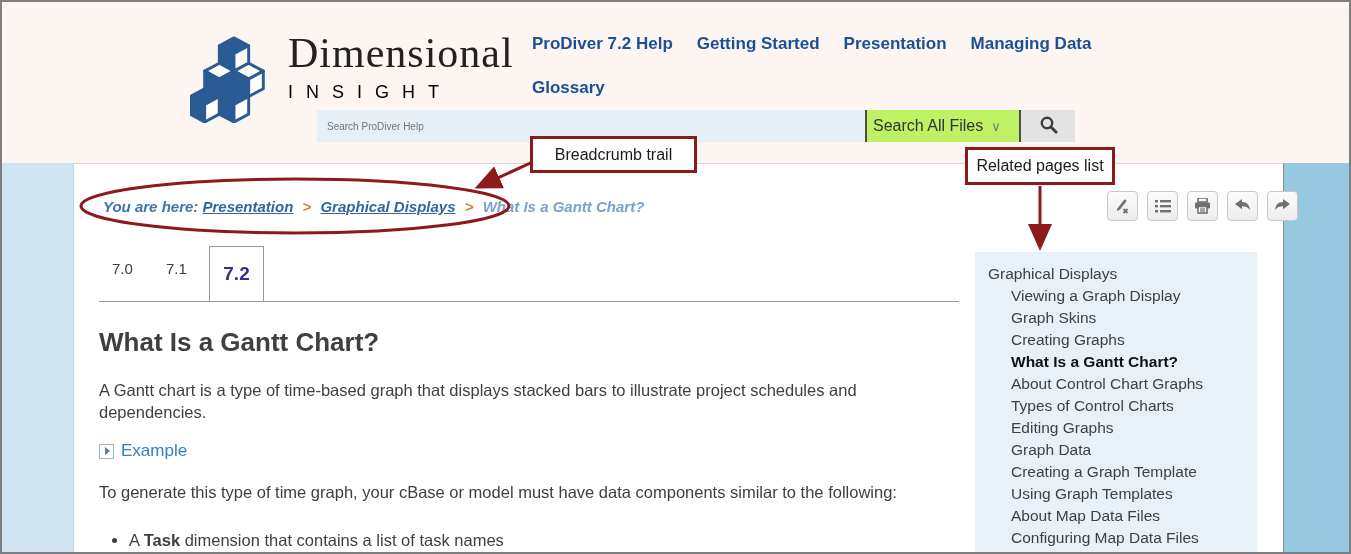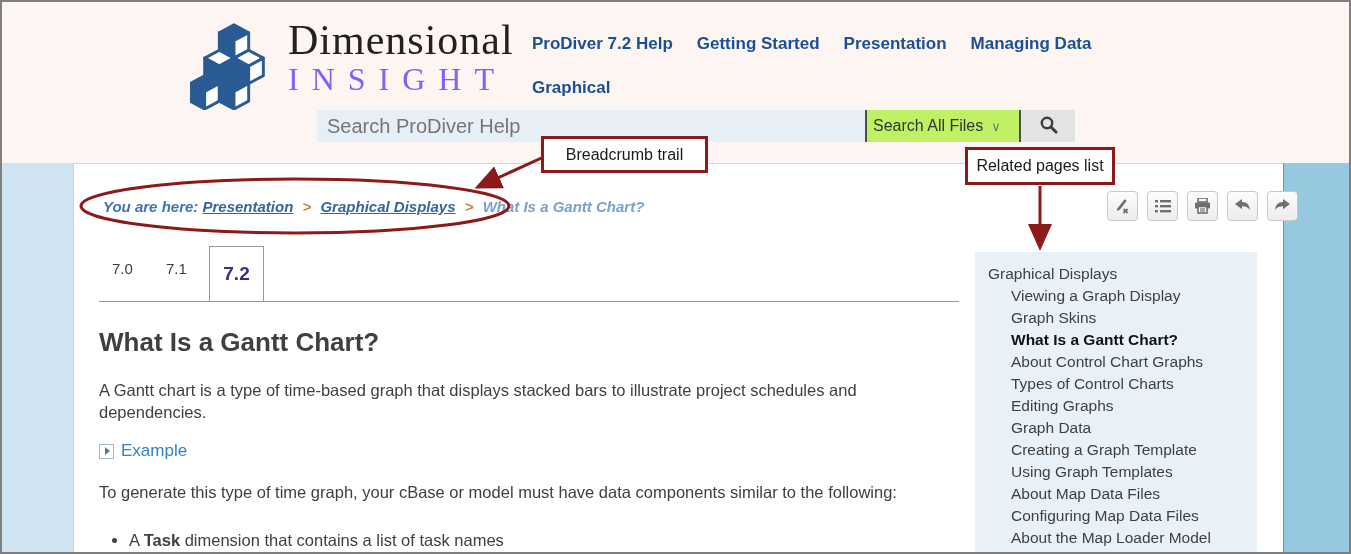--- a/index.html
+++ b/index.html
@@ -3,33 +3,33 @@
 <meta charset="utf-8">
 <style>
   html,body{margin:0;padding:0;}
   body{font-family:"Liberation Sans",sans-serif;background:#fff;}
   .frame{position:relative;width:1351px;height:554px;box-sizing:border-box;
          border:2px solid #7f7f7f;background:#ffffff;overflow:hidden;}
 
   
   .header{position:absolute;left:0;top:0;right:0;height:161px;background:#fcf5f1;
           border-bottom:1px solid #ddd6d2;}
-  .logo{position:absolute;left:188px;top:16px;display:flex;align-items:flex-start;}
+  .logo{position:absolute;left:188px;top:29px;display:flex;align-items:flex-start;}
   .logo svg{display:block;}
   .logo-text{margin-left:10px;}
   .logo-line1{font-family:"Liberation Serif","DejaVu Serif",serif;font-size:42px;
               color:#23211f;line-height:44px;letter-spacing:1px;}
-  .logo-line2{font-family:Liberation Serif, serif;font-size:32px;color:#8b5cf6;
+  .logo-line2{font-family:Liberation Sans, sans-serif;font-size:18px;color:#000000;
               letter-spacing:13px;line-height:30px;margin-top:2px;}
   .nav{position:absolute;left:530px;top:32px;width:600px;display:flex;flex-wrap:wrap;
        column-gap:44px;row-gap:17px;gap:24px;}
   .nav-item{color:#1b4f96;font-weight:bold;font-size:17px;cursor:pointer;white-space:nowrap;}
 
   .search-bar{position:absolute;left:315px;top:108px;height:32px;display:flex;align-items:stretch;}
-  .search-input{width:528px;background:#e6eef6;border:none;outline:none;font-size:20px;
+  .search-input{width:528px;background:#e6eef6;border:none;outline:none;font-size:10px;
                 color:#4a4a4a;padding:0 10px;font-family:"Liberation Sans",sans-serif;}
   .search-filter{width:140px;background:#bef264;border-left:2px solid #4d4d4d;
                  border-right:2px solid #4d4d4d;display:flex;align-items:center;
                  padding:0 6px;font-size:16px;color:#333;cursor:pointer;}
   .search-filter .chev{margin-left:8px;color:#777;font-size:13px;}
   .search-btn{width:54px;background:#e3e3e3;display:flex;align-items:center;
               justify-content:center;cursor:pointer;border:none;}
 
   
   .left-strip{position:absolute;left:0;top:161px;bottom:0;width:71px;background:#cfe3f0;
@@ -80,21 +80,21 @@
            color:#3f3f3f;overflow:hidden;}
   .related-title{cursor:pointer;}
   .related-item{padding-left:23px;cursor:pointer;white-space:nowrap;}
   .related-item.active{font-weight:bold;color:#111;}
 
   
   .ann-overlay{position:absolute;left:0;top:0;width:1351px;height:554px;pointer-events:none;}
   .ann-box{position:absolute;background:#fff;border:3px solid #8c1a1a;color:#1a1a1a;
            font-size:16px;display:flex;align-items:center;justify-content:center;
            box-sizing:border-box;}
-  .ann-box-breadcrumb{left:539px;top:134px;width:167px;height:37px;}
+  .ann-box-breadcrumb{left:528px;top:134px;width:167px;height:37px;}
   .ann-box-related{left:963px;top:145px;width:150px;height:38px;}
 </style>
 </head>
 <body>
 
 <div class="frame">
 
   <div class="header">
     <div class="logo">
       <span>
@@ -127,21 +127,21 @@
         <div class="logo-line1">Dimensional</div>
         <div class="logo-line2">INSIGHT</div>
       </span>
     </div>
 
     <div class="nav">
       <span class="nav-item">ProDiver 7.2 Help</span>
       <span class="nav-item">Getting Started</span>
       <span class="nav-item">Presentation</span>
       <span class="nav-item">Managing Data</span>
-      <span class="nav-item">Graphical</span>
+      <span class="nav-item">Glossary</span>
     </div>
 
     <div class="search-bar">
       <input class="search-input" type="text" placeholder="Search ProDiver Help" style="">
       <div class="search-filter">
         <span>Search All Files</span>
         <span class="chev">∨</span>
       </div>
       <button class="search-btn">
         <span>
@@ -232,20 +232,21 @@
     <ul>
       <li><span>A </span><span class="b">Task</span><span> dimension that contains a list of task names</span></li>
 
     </ul>
   </div>
 
   <div class="related">
     <div class="related-title">Graphical Displays</div>
     <div class="related-item">Viewing a Graph Display</div>
     <div class="related-item">Graph Skins</div>
+    <div class="related-item">Creating Graphs</div>
     <div class="related-item active">What Is a Gantt Chart?</div>
     <div class="related-item">About Control Chart Graphs</div>
     <div class="related-item">Types of Control Charts</div>
     <div class="related-item">Editing Graphs</div>
     <div class="related-item">Graph Data</div>
     <div class="related-item">Creating a Graph Template</div>
     <div class="related-item">Using Graph Templates</div>
     <div class="related-item">About Map Data Files</div>
     <div class="related-item">Configuring Map Data Files</div>
     <div class="related-item">About the Map Loader Model</div>

